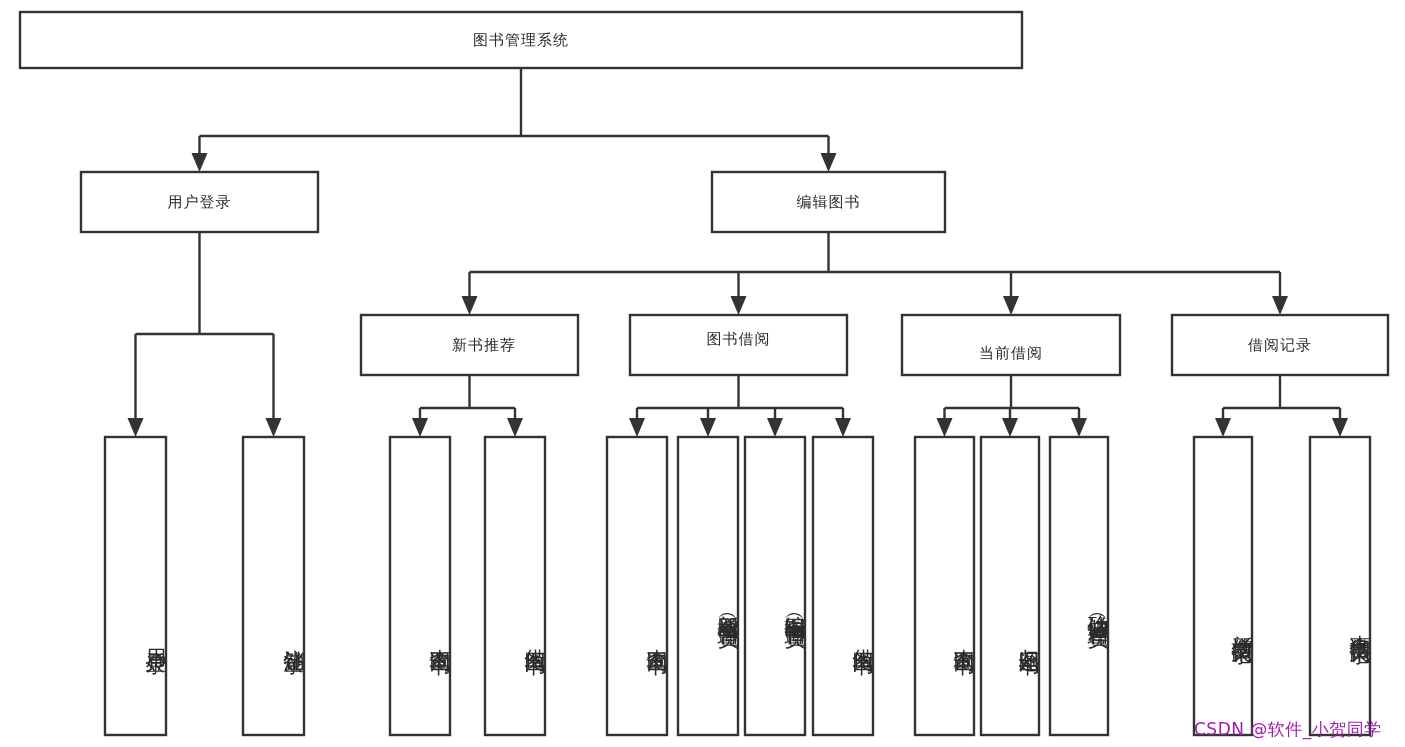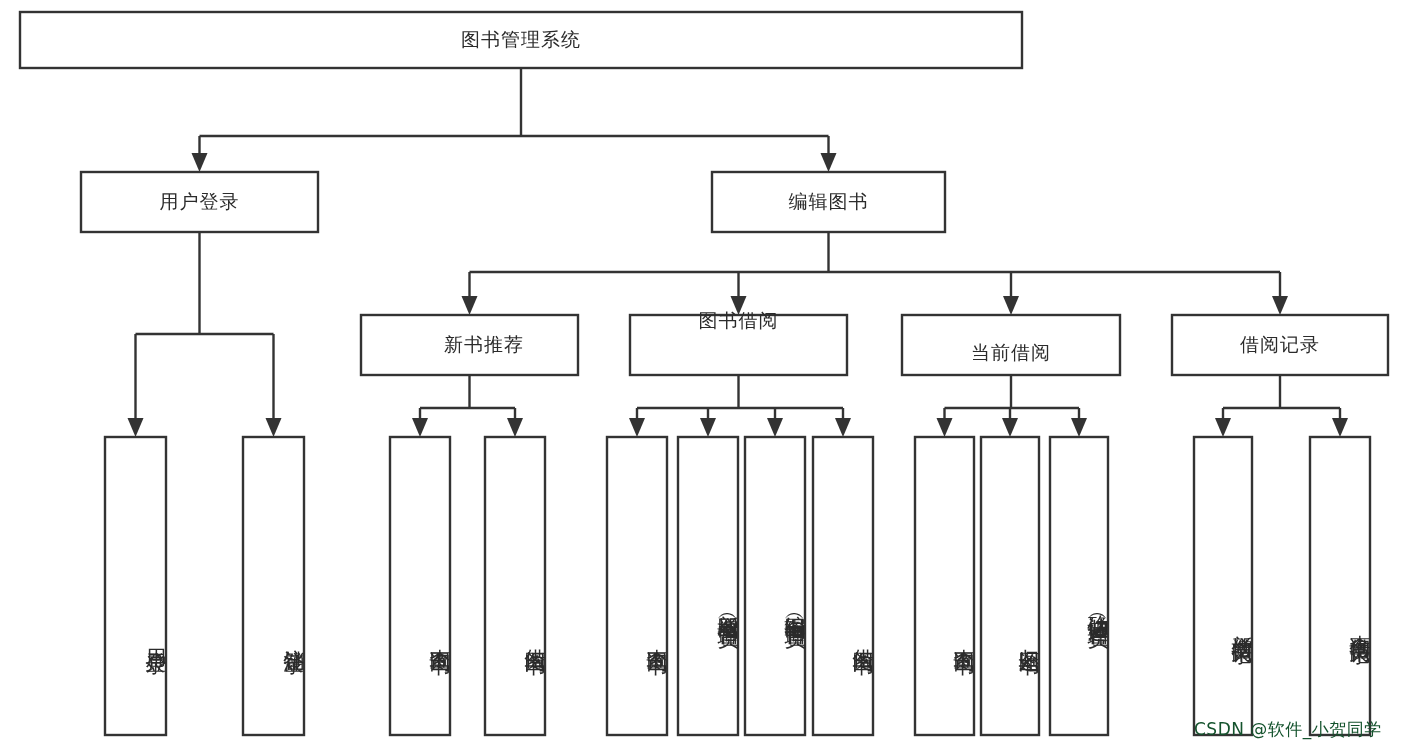--- a/index.html
+++ b/index.html
@@ -48,21 +48,21 @@
     fill: #333333;
     stroke: none;
   }
   .node-label {
     position: absolute;
     display: flex;
     align-items: center;
     justify-content: center;
     color: #2b2b2b;
     font-family: "DejaVu Sans", "Liberation Sans", sans-serif;
-    font-size: 19px;
+    font-size: 15px;
     letter-spacing: 1px;
     white-space: nowrap;
     pointer-events: none;
   }
   .leaf-label {
     position: absolute;
     display: flex;
     align-items: flex-start;
     justify-content: center;
     color: #2b2b2b;
@@ -70,21 +70,21 @@
     font-size: 21px;
     writing-mode: vertical-rl;
     text-orientation: upright;
     letter-spacing: 2px;
     line-height: 1;
     white-space: nowrap;
     pointer-events: none;
   }
   .watermark {
     position: absolute;
-    color: #14532d;
+    color: #a21caf;
     font-family: "DejaVu Sans", "Liberation Sans", sans-serif;
     font-size: 17px;
     letter-spacing: 0.5px;
     white-space: nowrap;
     pointer-events: none;
   }
 </style>
 </head>
 <body>
 
@@ -169,21 +169,21 @@
   </svg>
   <div id="label-layer">
       <div class="node-label" style="left: 20px; width: 1002px; top: 12px; height: 56px;">图书管理系统</div>
       <div class="node-label" style="left: 81px; width: 237px; top: 172px; height: 60px;">用户登录</div>
       <div class="leaf-label" style="left: 105px; width: 61px; top: 540px; height: 191px;">用户登录</div>
       <div class="leaf-label" style="left: 243px; width: 61px; top: 540px; height: 191px;">注销登录</div>
       <div class="node-label" style="left: 712px; width: 233px; top: 172px; height: 60px;">编辑图书</div>
       <div class="node-label" style="left: 361px; width: 246px; top: 315px; height: 60px;">新书推荐</div>
       <div class="leaf-label" style="left: 390px; width: 60px; top: 540px; height: 191px;">查询图书</div>
       <div class="leaf-label" style="left: 485px; width: 60px; top: 540px; height: 191px;">借阅图书</div>
-      <div class="node-label" style="left: 630px; width: 217px; top: 297px; height: 48px;">图书借阅</div>
+      <div class="node-label" style="left: 630px; width: 217px; top: 315px; height: 48px;">图书借阅</div>
       <div class="leaf-label" style="left: 607px; width: 60px; top: 540px; height: 191px;">查询图书</div>
       <div class="leaf-label" style="left: 678px; width: 60px; top: 482.5px; height: 248.5px;">新增图书（管理员）</div>
       <div class="leaf-label" style="left: 745px; width: 60px; top: 482.5px; height: 248.5px;">编辑图书（管理员）</div>
       <div class="leaf-label" style="left: 813px; width: 60px; top: 540px; height: 191px;">借阅图书</div>
       <div class="node-label" style="left: 902px; width: 218px; top: 315px; height: 60px; margin-top: 8px;">当前借阅</div>
       <div class="leaf-label" style="left: 915px; width: 59px; top: 540px; height: 191px;">查询图书</div>
       <div class="leaf-label" style="left: 981px; width: 58px; top: 540px; height: 191px;">归还图书</div>
       <div class="leaf-label" style="left: 1050px; width: 58px; top: 482.5px; height: 248.5px;">确认归还（管理员）</div>
       <div class="node-label" style="left: 1172px; width: 216px; top: 315px; height: 60px; font-family: Liberation Serif, serif;">借阅记录</div>
       <div class="leaf-label" style="left: 1194px; width: 58px; top: 517px; height: 214px;">新增借阅记录</div>

